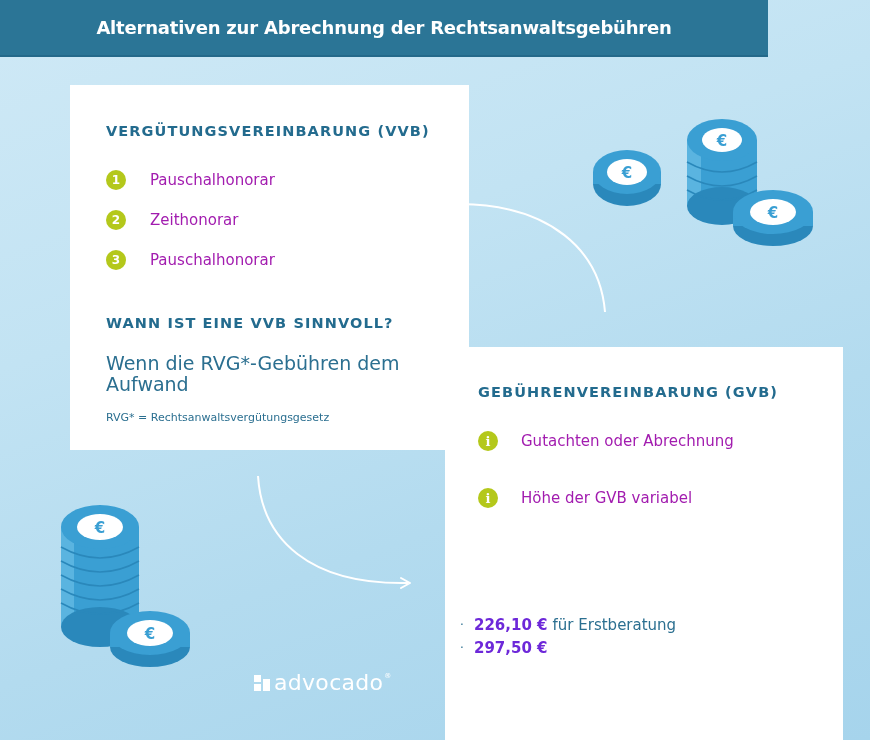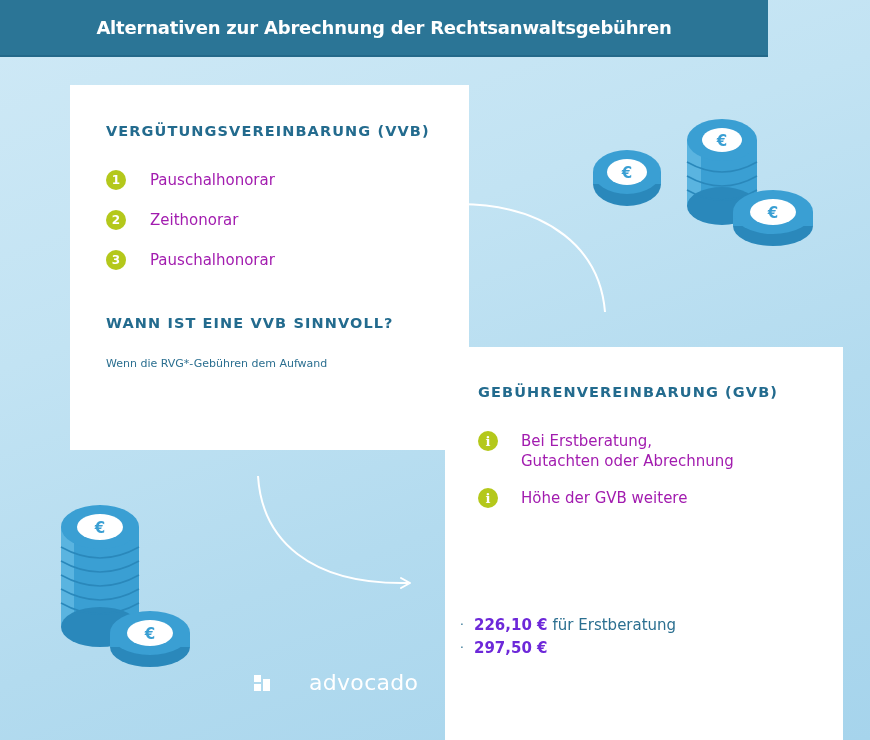--- a/index.html
+++ b/index.html
@@ -43,37 +43,37 @@
     width: 20px; height: 20px; border-radius: 50%;
     background: #b4c81b; color: #ffffff; font-weight: bold; font-size: 13px;
     font-family: "DejaVu Serif", serif;
     display: flex; align-items: center; justify-content: center;
     flex-shrink: 0;
   }
   .item-text {
     color: #a21caf; font-size: 15px; line-height: 20px; margin-left: 24px;
   }
   .body-text {
-    position: absolute; color: #2b6f90; font-size: 11px; line-height: 21px;
+    position: absolute; color: #2b6f90; font-size: 19px; line-height: 21px;
   }
   .footnote {
     position: absolute; color: #2b6f90; font-size: 11px;
   }
   .price-row {
     position: absolute; display: flex; align-items: center; white-space: nowrap;
     color: #2b6f90; font-size: 15px;
   }
   .price-row .dot { width: 14px; font-size: 12px; color: #2b6f90; }
   .price-row b { font-weight: bold; color: #6d28d9; margin-right: 5px; }
 
   .coins { position: absolute; }
   .arrow { position: absolute; }
   .logo {
     position: absolute; left: 254px; top: 672px;
-    display: flex; align-items: center; gap: 35px;
+    display: flex; align-items: center;
   }
   .logo-mark { width: 16px; height: 16px; position: relative; margin-right: 4px; }
   .logo-text { color: #ffffff; font-size: 22px; letter-spacing: 0.3px; font-family: "DejaVu Sans", sans-serif; line-height: 22px; }
 </style>
 </head>
 <body>
 
 <div class="header">
   <h1>Alternativen zur Abrechnung der Rechtsanwaltsgebühren</h1>
 </div>
@@ -93,35 +93,35 @@
     <span class="num-badge">3</span>
     <span class="item-text">Pauschalhonorar</span>
   </div>
 
   <div class="sec-title" style="left:36px; top:230px;">WANN IST EINE VVB SINNVOLL?</div>
 
   <div class="body-text" style="left:36px; top:268px;">
     <div>Wenn die RVG*-Gebühren dem Aufwand</div>
   </div>
 
+  <div class="footnote" style="left:36px; top:326px;">RVG* = Rechtsanwaltsvergütungsgesetz</div>
 </div>
 
 <div class="card card-right">
   <div class="sec-title" style="left:33px; top:37px;">GEBÜHRENVEREINBARUNG (GVB)</div>
 
   <div class="list-item" style="left:33px; top:84px;">
     <span class="info-badge">i</span>
     <div class="item-text" style="margin-left:23px;">
-      <div>Bei Erstberatung,</div>
       <div>Gutachten oder Abrechnung</div>
     </div>
   </div>
   <div class="list-item" style="left:33px; top:141px;">
     <span class="info-badge">i</span>
-    <div class="item-text" style="margin-left:23px;">Höhe der GVB weitere</div>
+    <div class="item-text" style="margin-left:23px;">Höhe der GVB variabel</div>
   </div>
 
 
   <div class="price-row" style="left:15px; top:269px;">
     <span class="dot">·</span>
     <b>226,10 €</b>
     <span>für Erstberatung</span>
   </div>
   <div class="price-row" style="left:15px; top:292px;">
     <span class="dot">·</span>

